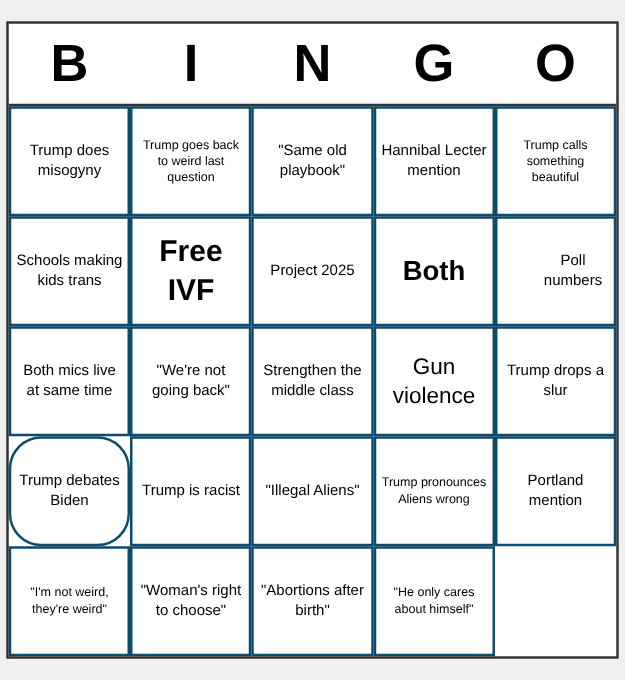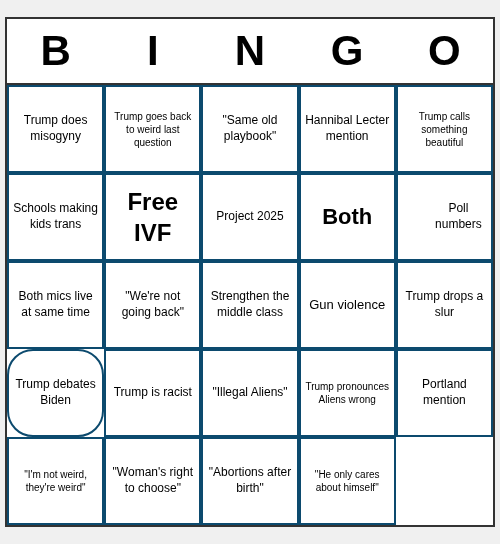--- a/index.html
+++ b/index.html
@@ -64,21 +64,21 @@
       <div class="bingo-cell" style="font-size: 12px;">Hannibal Lecter mention</div>
       <div class="bingo-cell" style="font-size: 10px;">Trump calls something beautiful</div>
       <div class="bingo-cell" style="font-size: 12px;">Schools making kids trans</div>
       <div class="bingo-cell" style="font-size: 24px; font-weight: bold;">Free IVF</div>
       <div class="bingo-cell" style="font-size: 12px;">Project 2025</div>
       <div class="bingo-cell" style="font-size: 22px; font-weight: bold;">Both</div>
       <div class="bingo-cell" style="font-size: 12px; padding-left: 32px;">Poll numbers</div>
       <div class="bingo-cell" style="font-size: 12px;">Both mics live at same time</div>
       <div class="bingo-cell" style="font-size: 12px;">"We're not going back"</div>
       <div class="bingo-cell" style="font-size: 12px;">Strengthen the middle class</div>
-      <div class="bingo-cell" style="font-size: 13px;">Gun violence</div>
+      <div class="bingo-cell" style="font-size: 18px;">Gun violence</div>
       <div class="bingo-cell" style="font-size: 12px;">Trump drops a slur</div>
       <div class="bingo-cell" style="font-size: 12px; border-radius: 26px;">Trump debates Biden</div>
       <div class="bingo-cell" style="font-size: 12px;">Trump is racist</div>
       <div class="bingo-cell" style="font-size: 12px;">"Illegal Aliens"</div>
       <div class="bingo-cell" style="font-size: 10px;">Trump pronounces Aliens wrong</div>
       <div class="bingo-cell" style="font-size: 12px;">Portland mention</div>
       <div class="bingo-cell" style="font-size: 10px;">"I'm not weird, they're weird"</div>
       <div class="bingo-cell" style="font-size: 12px;">"Woman's right to choose"</div>
       <div class="bingo-cell" style="font-size: 12px;">"Abortions after birth"</div>
       <div class="bingo-cell" style="font-size: 10px;">"He only cares about himself"</div>

